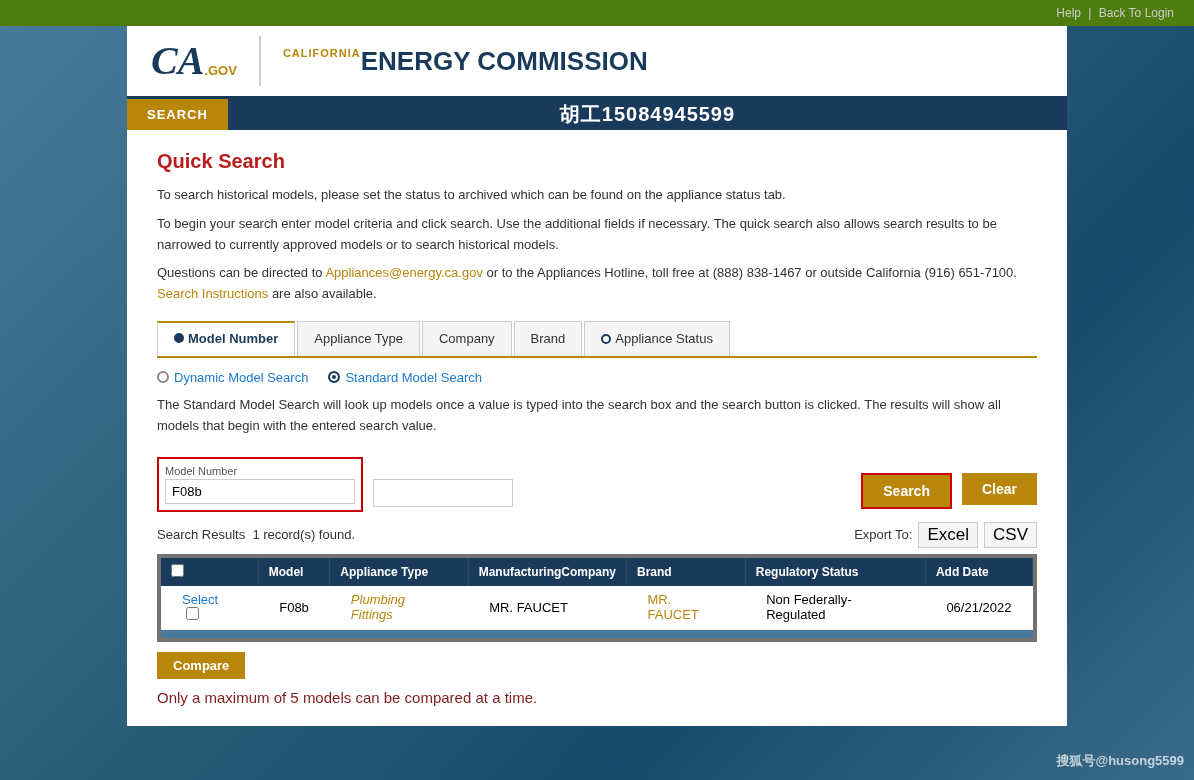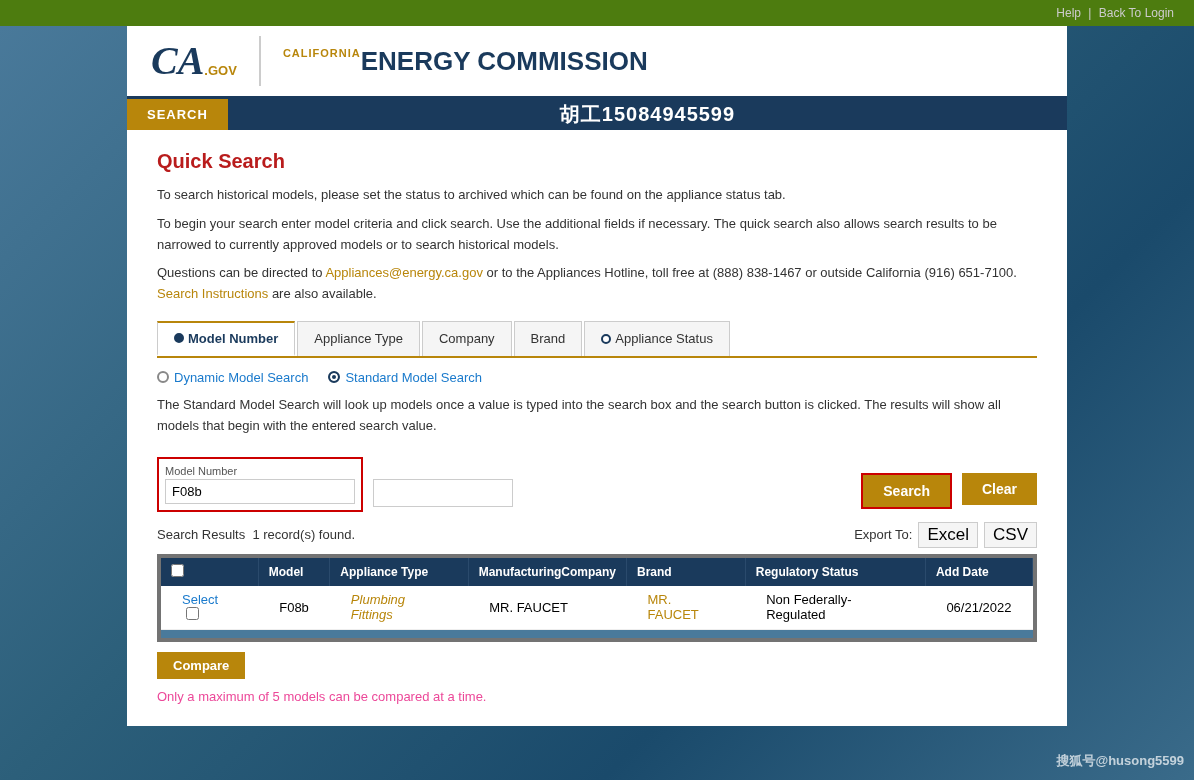--- a/index.html
+++ b/index.html
@@ -305,22 +305,22 @@
       background: #b8860b;
       color: #fff;
       border: none;
       padding: 6px 16px;
       font-size: 13px;
       font-weight: bold;
       cursor: pointer;
       margin-bottom: 10px;
     }
     .compare-note {
-      color: #ec4899;
-      font-size: 13px;
+      color: #7f1d1d;
+      font-size: 15px;
     }
     .watermark {
       position: fixed;
       bottom: 10px;
       right: 10px;
       color: rgba(255,255,255,0.7);
       font-size: 13px;
       font-weight: bold;
     }
   </style>

